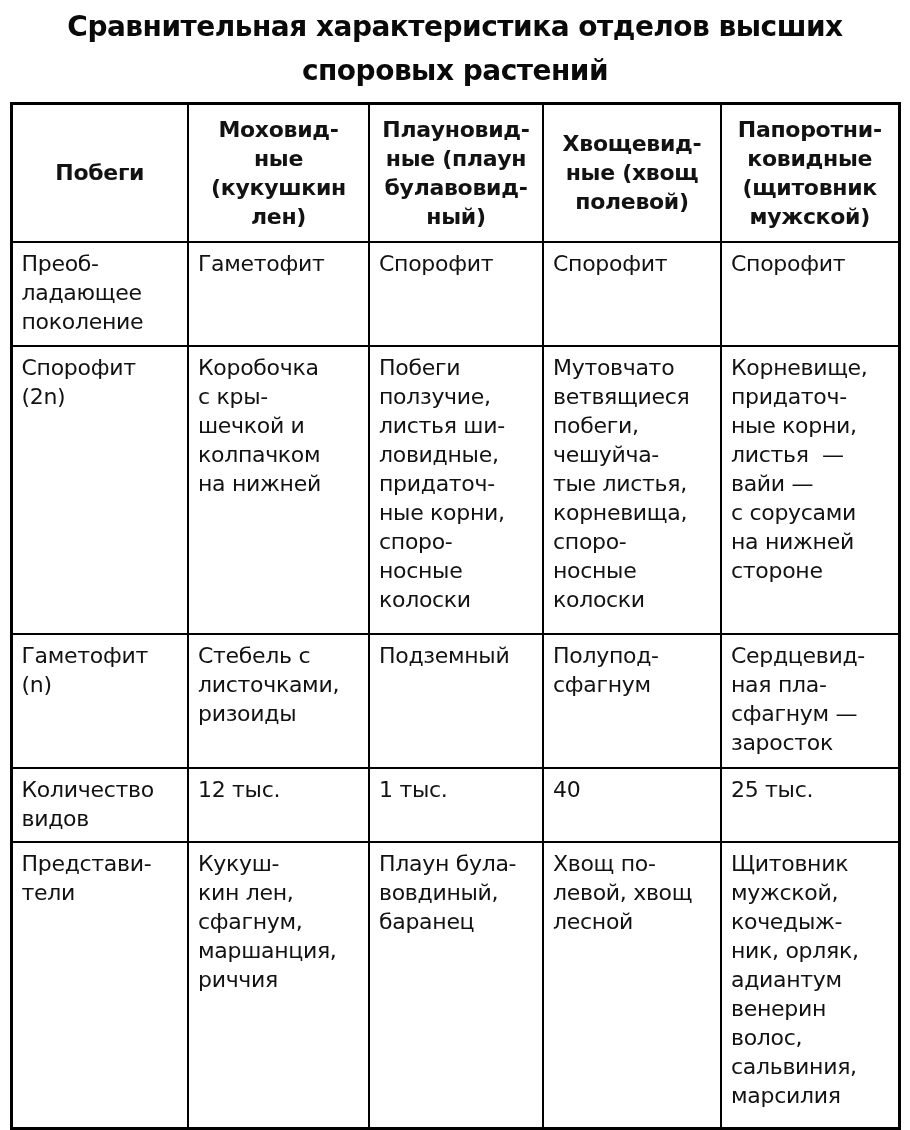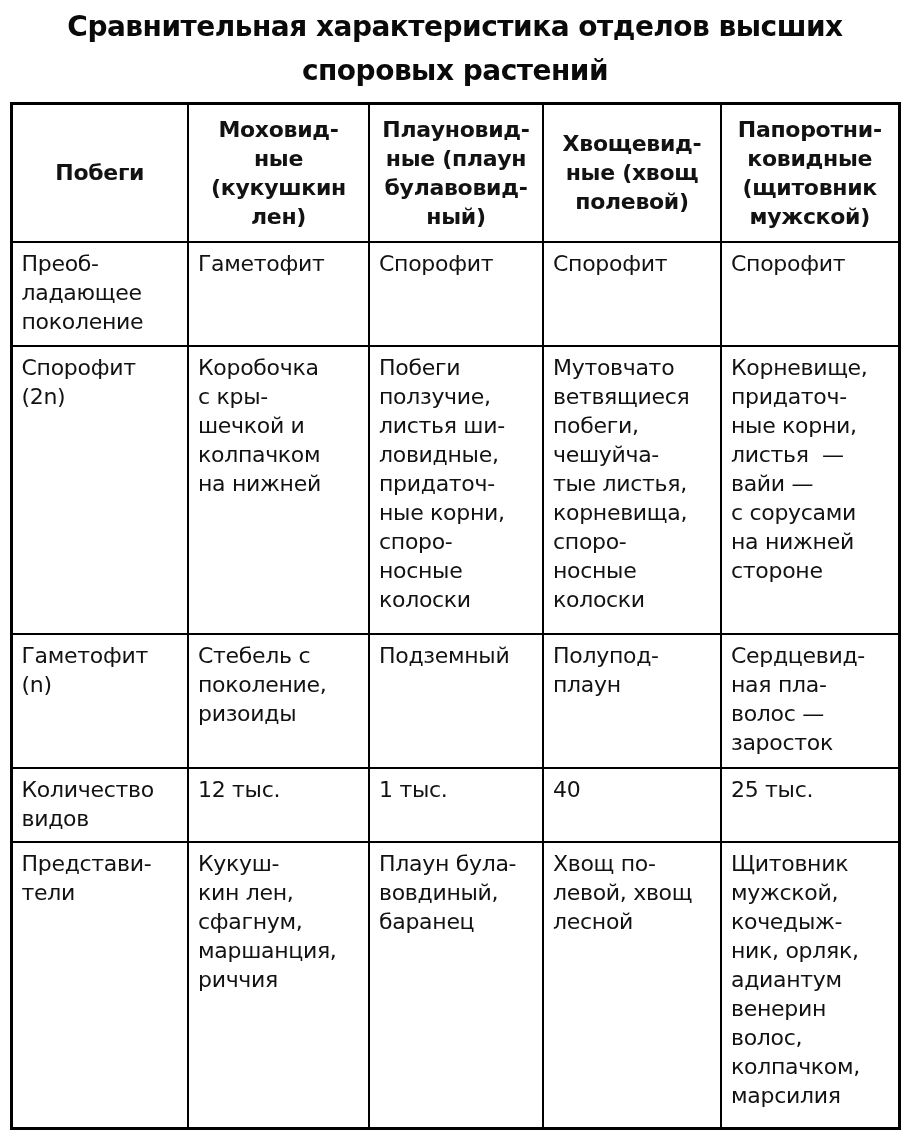--- a/index.html
+++ b/index.html
@@ -148,28 +148,28 @@
 листья&nbsp; —
 вайи —
 с сорусами
 на нижней
 стороне</td>
       </tr>
       <tr class="row2">
         <td class="feat">Гаметофит
 (n)</td>
         <td>Стебель с
-поколение,
+листочками,
 ризоиды</td>
         <td>Подземный</td>
         <td>Полупод-
-плаун</td>
+сфагнум</td>
         <td>Сердцевид-
 ная пла-
-волос —
+сфагнум —
 заросток</td>
       </tr>
       <tr class="row3">
         <td class="feat">Количество
 видов</td>
         <td>12 тыс.</td>
         <td>1 тыс.</td>
         <td>40</td>
         <td>25 тыс.</td>
       </tr>
@@ -187,19 +187,19 @@
         <td>Хвощ по-
 левой, хвощ
 лесной</td>
         <td>Щитовник
 мужской,
 кочедыж-
 ник, орляк,
 адиантум
 венерин
 волос,
-колпачком,
+сальвиния,
 марсилия</td>
       </tr>
     </tbody>
   </table>
 
 </div>
 
 </body></html>

